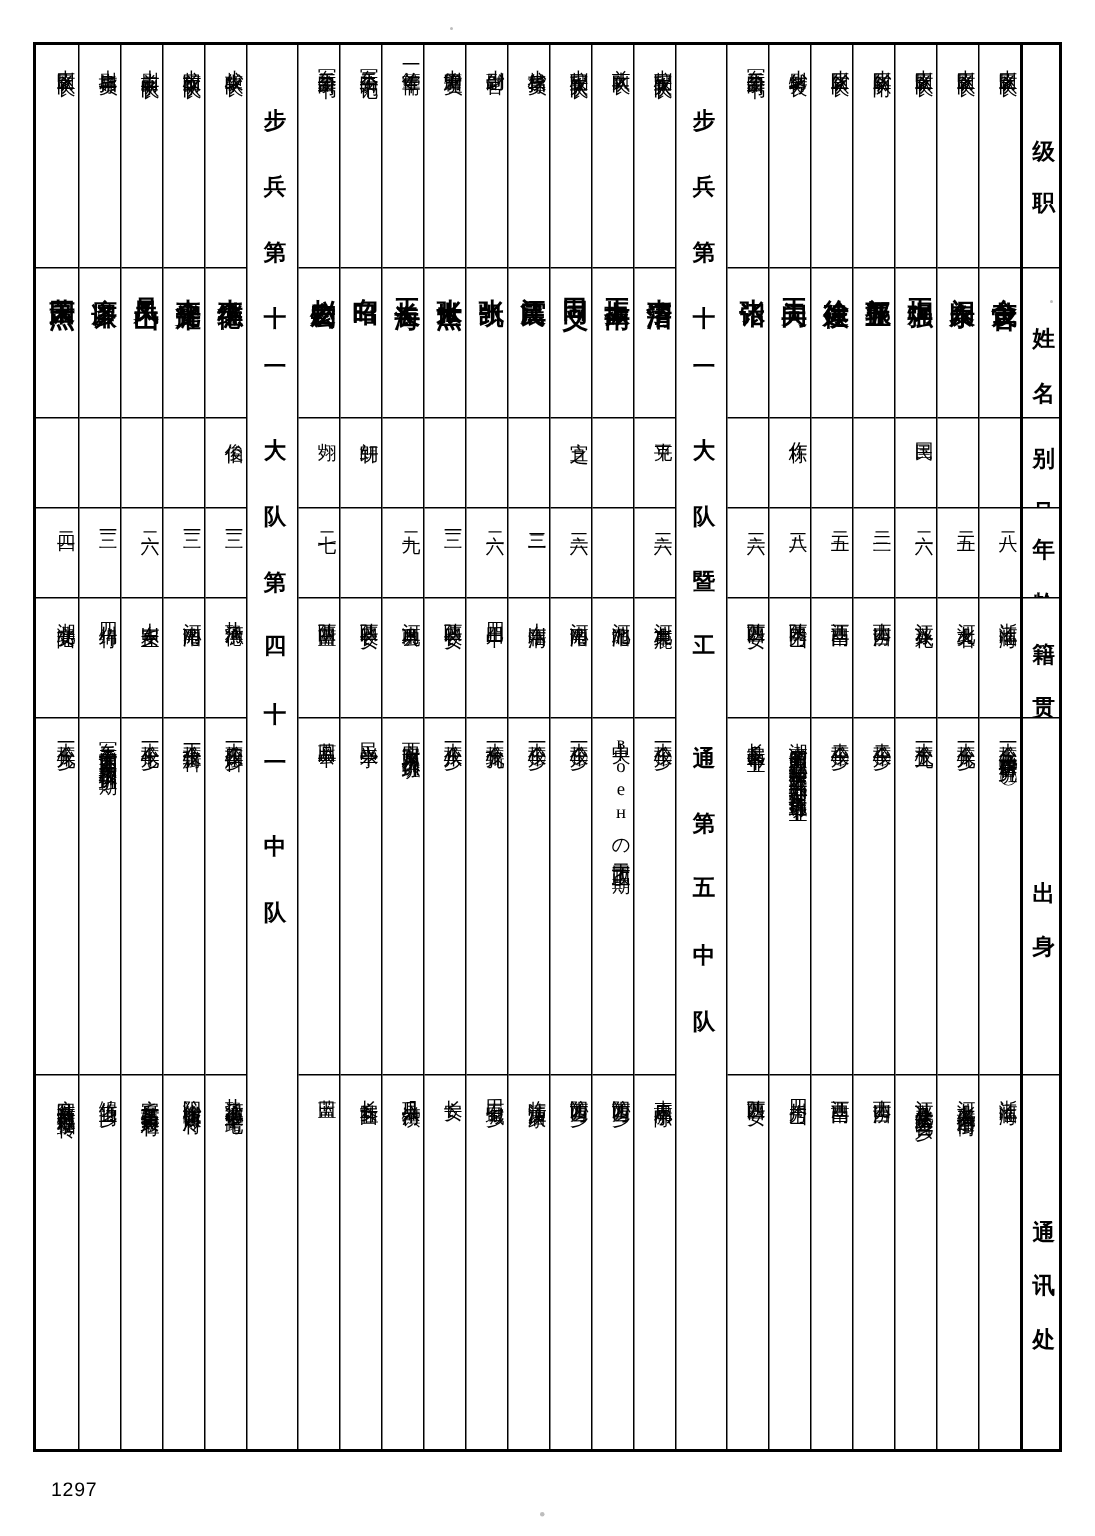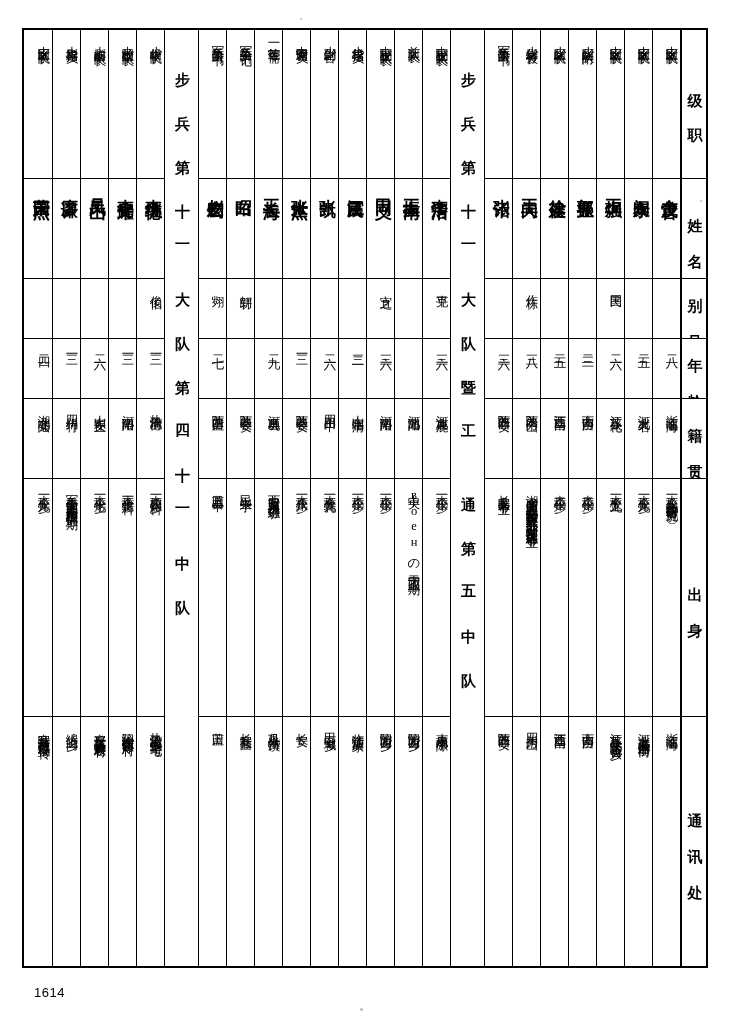--- a/index.html
+++ b/index.html
@@ -297,18 +297,18 @@
           <div class="cell name-cell" style="flex: 0 0 100px;">萧国杰</div>
           <div class="cell alias-cell" style="flex: 0 0 60px;"></div>
           <div class="cell age-cell" style="flex: 0 0 60px;">二四</div>
           <div class="cell orig-cell" style="flex: 0 0 80px;">湖北安陆</div>
           <div class="cell src-cell" style="flex: 1 1 auto;">本校一九步</div>
           <div class="cell addr-cell" style="flex: 0 0 250px;">安陆县巡检司邢福泰转</div>
         </div></div>
 
   </div>
 
-  <div id="folio">1614</div>
+  <div id="folio">1297</div>
 
   <div class="speck" style="left:360px; top:1008px; width:3px; height:3px;"></div>
   <div class="speck" style="left:700px; top:200px; width:2px; height:2px;"></div>
   <div class="speck" style="left:300px; top:18px; width:2px; height:2px;"></div>
 </div>
 
 </body></html>

